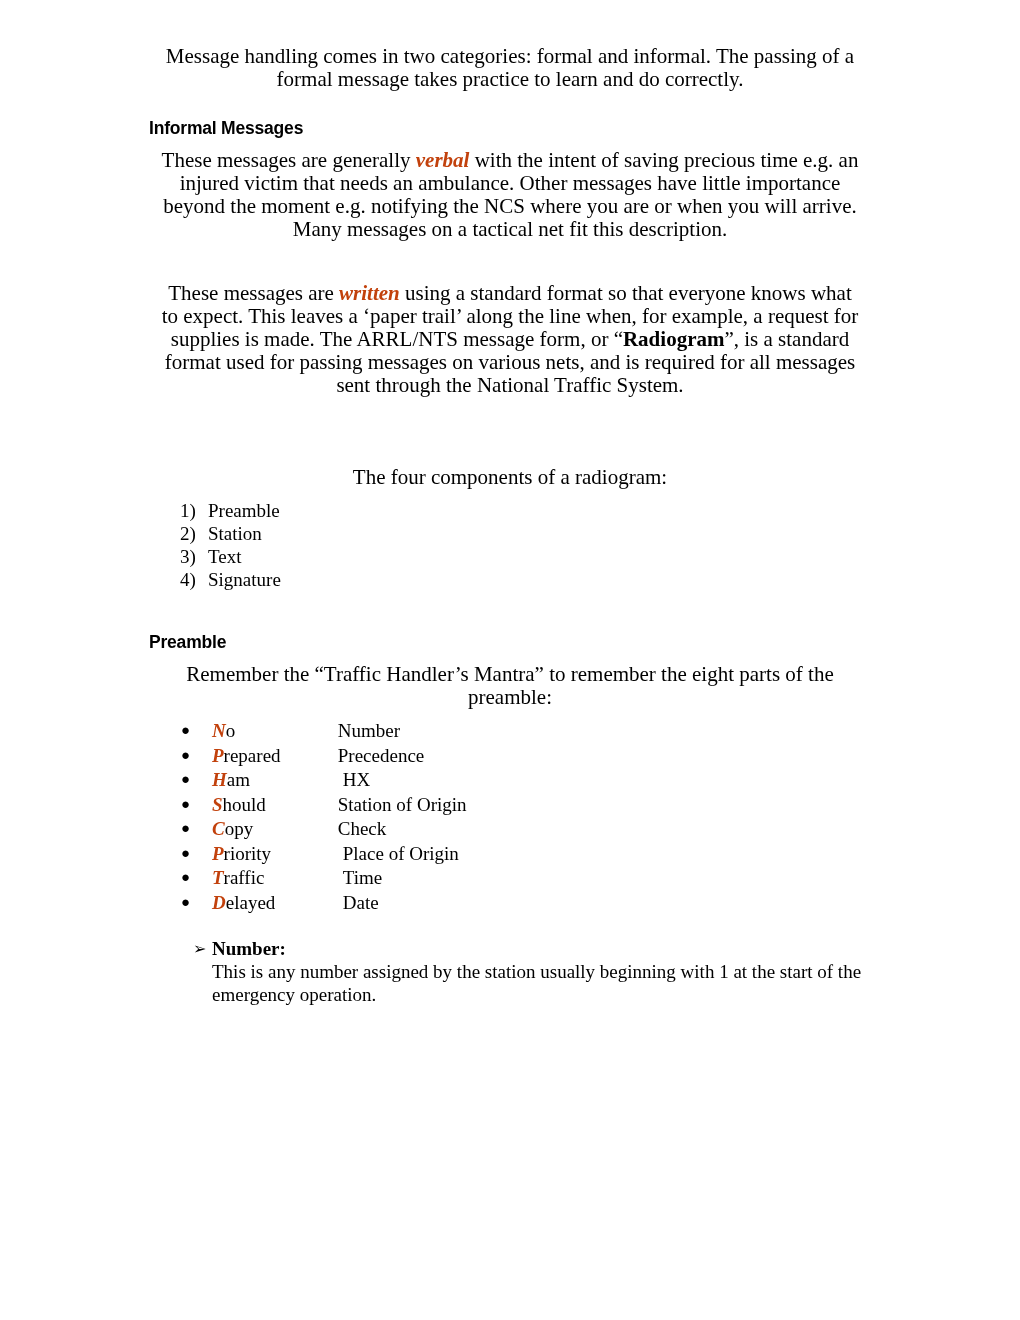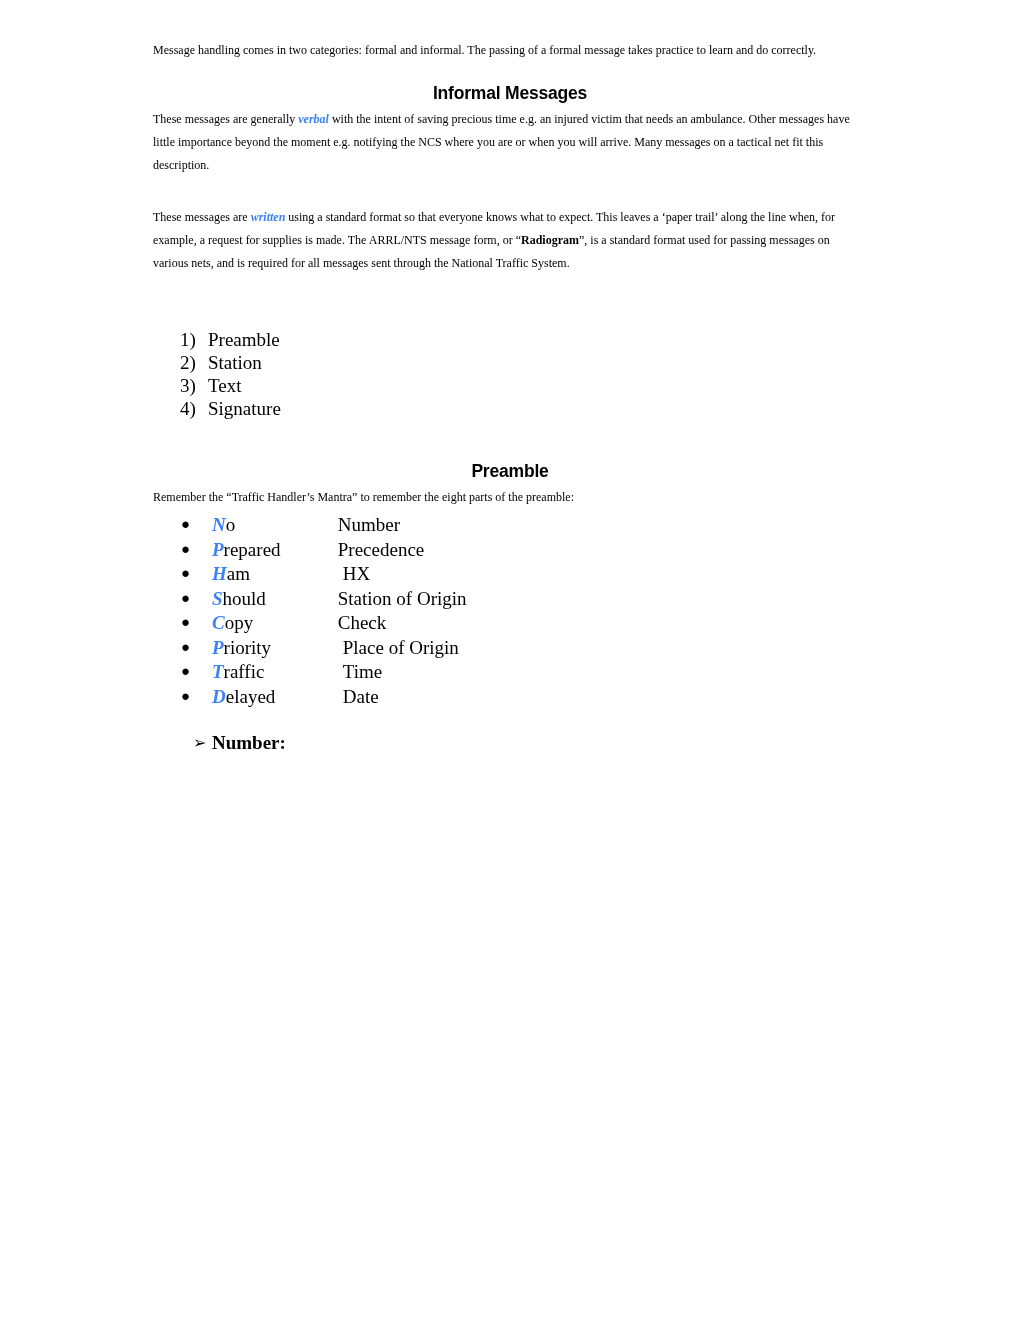--- a/index.html
+++ b/index.html
@@ -33,40 +33,39 @@
     letter-spacing: -0.1px;
   }
   .h2 {
     font-family: "Liberation Sans", "DejaVu Sans", sans-serif;
     font-weight: bold;
     font-style: normal;
     font-size: 17.5px;
     line-height: 21px;
     margin: 0;
     letter-spacing: -0.2px;
-    text-align: center;
   }
   .h2-italic {
     font-family: "Liberation Sans", "DejaVu Sans", sans-serif;
     font-weight: bold;
     font-style: italic;
     font-size: 19.5px;
     line-height: 24px;
     margin: 0;
     letter-spacing: -0.2px;
   }
   
   p.body {
-    font-size: 12px;
+    font-size: 21px;
     line-height: 23px;
-    margin: 4px;
-    text-align: left;
+    margin: 10px;
+    text-align: center;
   }
   .red {
-    color: #3b82f6;
+    color: #c2410c;
     font-weight: bold;
     font-style: italic;
   }
   .bold {
     font-weight: bold;
   }
   
   .sp-title-para { height: 35px; }
   .sp-para-h2    { height: 17px; }
   .sp-para-h2b   { height: 21px; }
@@ -163,20 +162,21 @@
   <div class="sp-para-h2b"></div>
 
 
   <p class="body"><span>These messages are </span><span class="red">written</span><span> using a standard format so that everyone knows what to expect.  This leaves a ‘paper trail’ along the line when, for example, a request for supplies is made.  The ARRL/NTS message form, or “</span><span class="bold">Radiogram</span><span>”, is a standard format used for passing messages on various nets, and is required for all messages sent through the National Traffic System.</span></p>
 
   <div class="sp-before-comp"></div>
 
 
   <div class="sp-after-comp"></div>
 
+  <p class="body">The four components of a radiogram:</p>
 
   <ol class="numlist">
     <li>
       <span class="num">1)</span>
       <span>Preamble</span>
     </li>
     <li>
       <span class="num">2)</span>
       <span>Station</span>
     </li>
@@ -237,15 +237,16 @@
       <span class="word"><span class="red">D</span><span>elayed</span></span>
       <span class="meaning shift">Date</span>
     </li>
   </ul>
 
   <div class="sp-before-num"></div>
 
   <div class="arrow-item">
     <span class="arrow">➢</span>
     <span class="arrow-title">Number:</span>
+    <span class="arrow-body">This is any number assigned by the station usually beginning with 1 at the start of the emergency operation.</span>
   </div>
 
 </div>
 
 </body></html>

